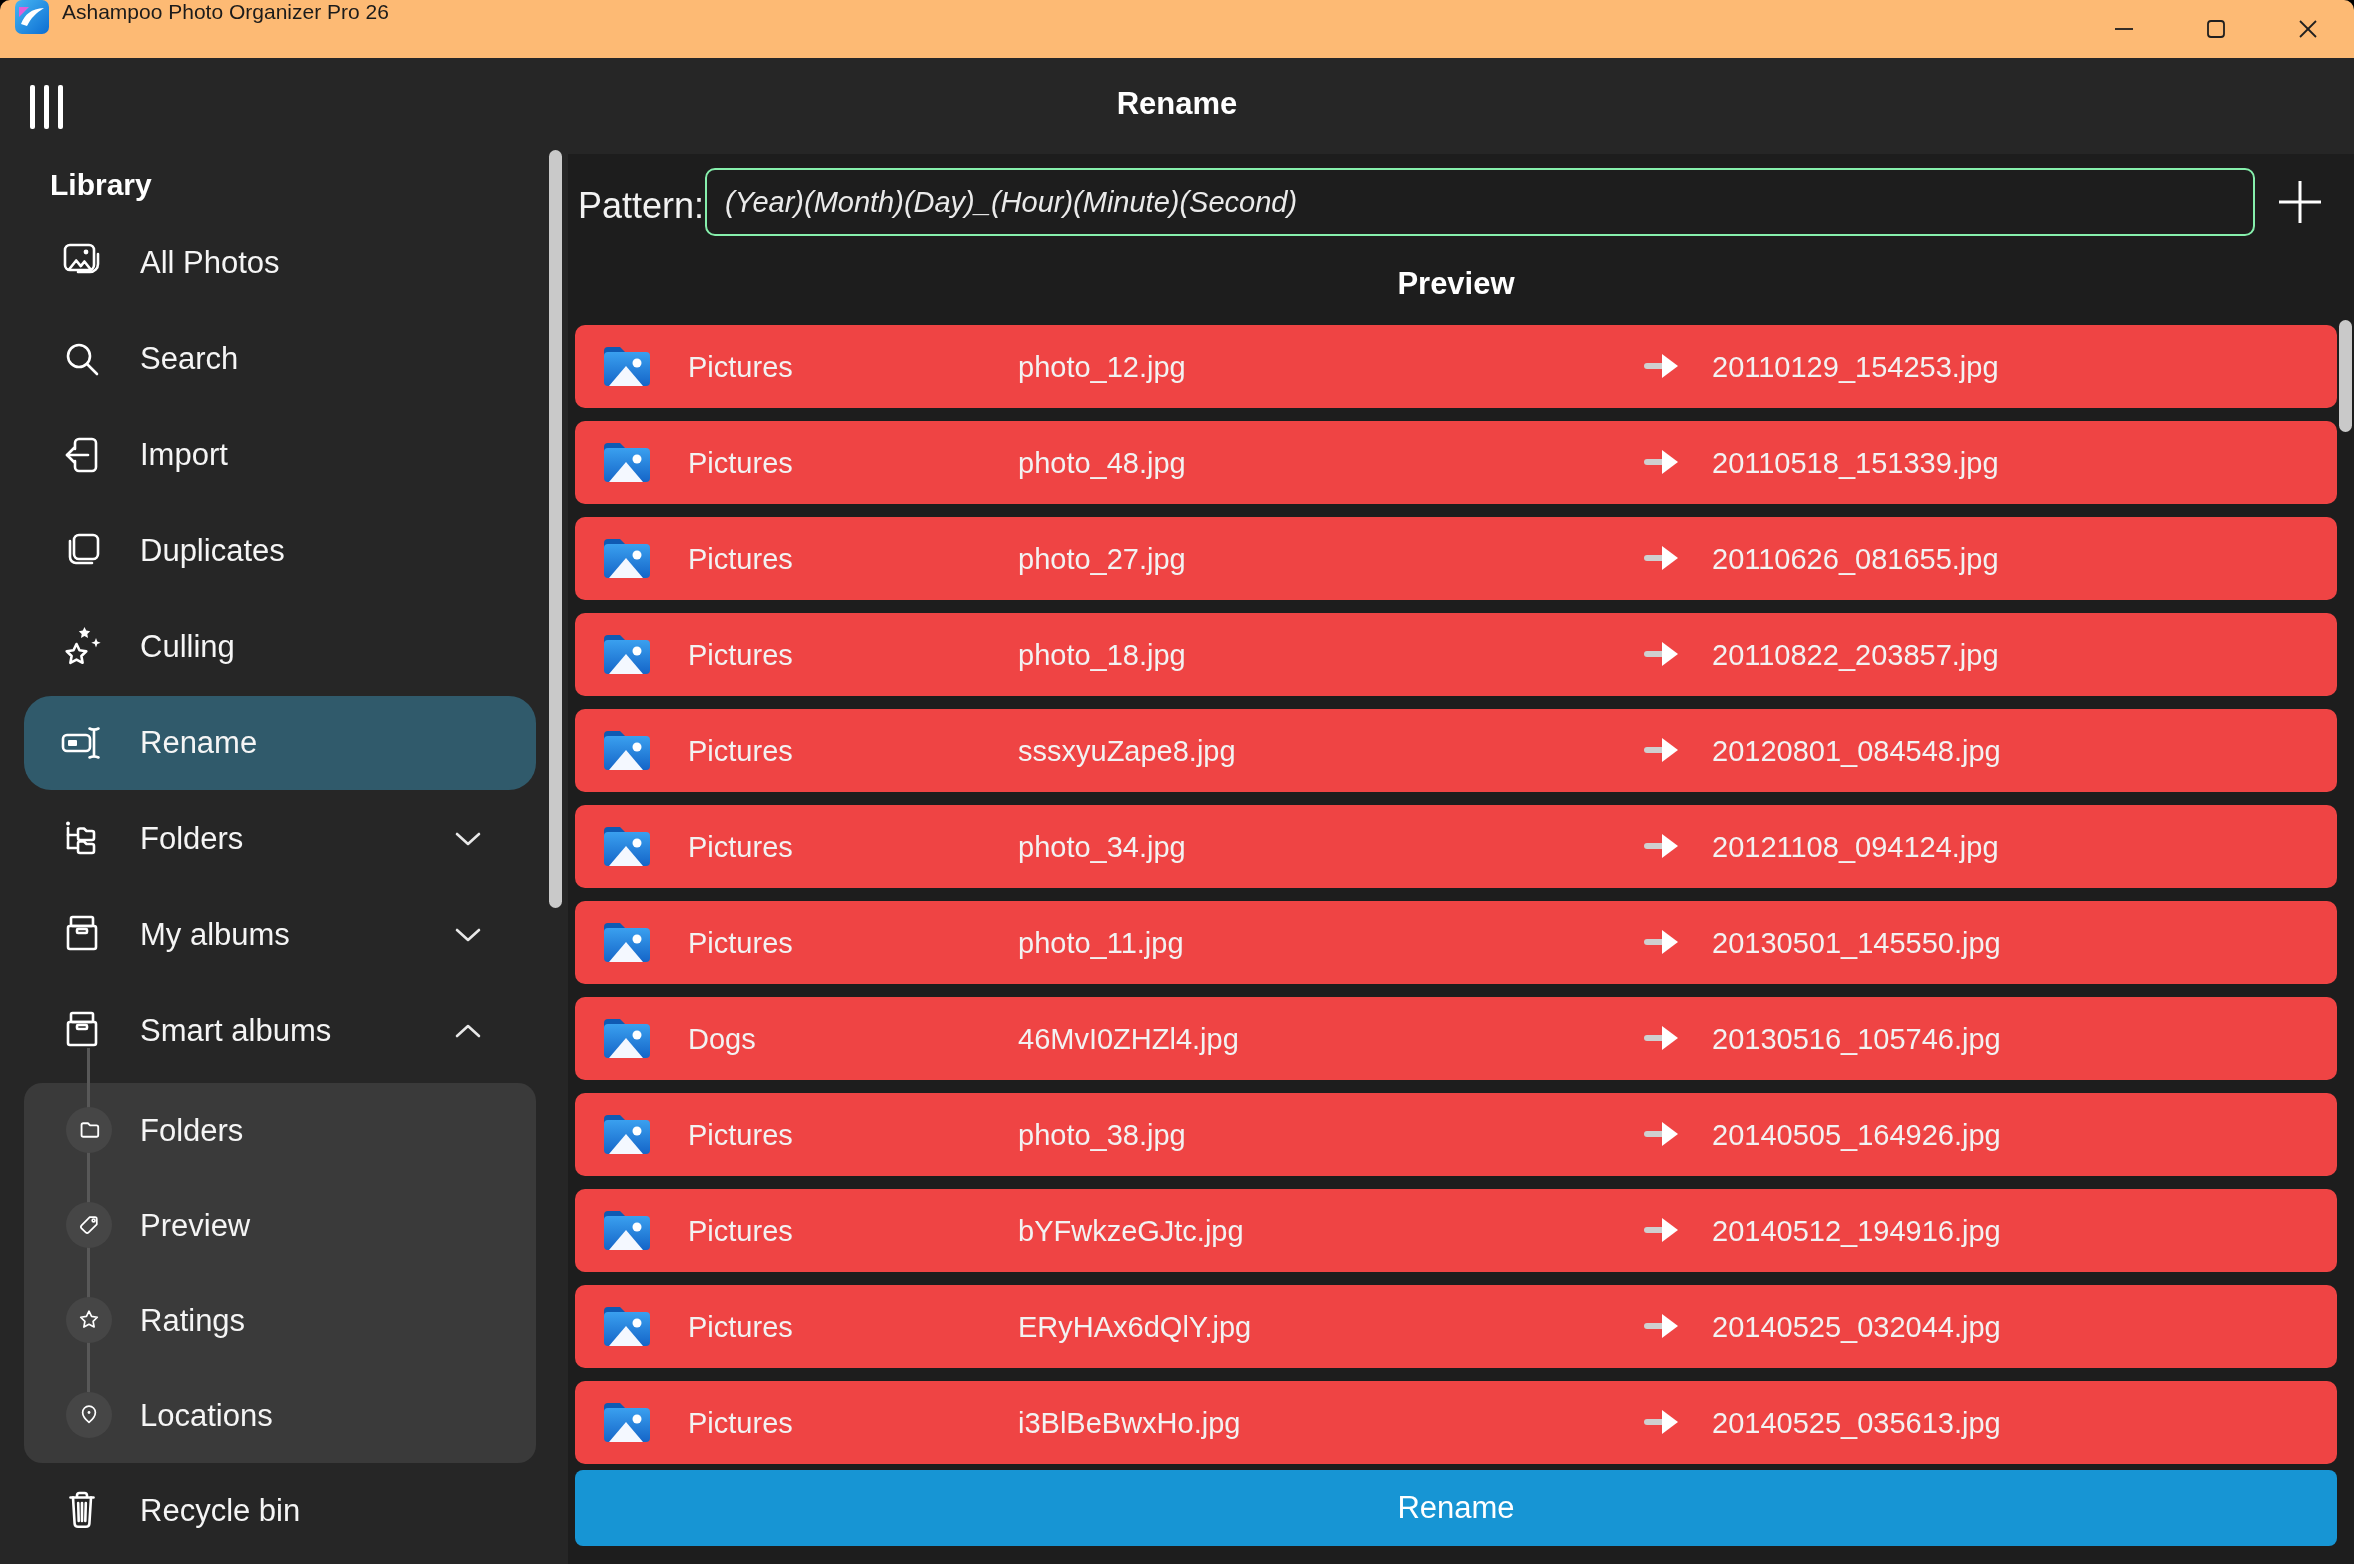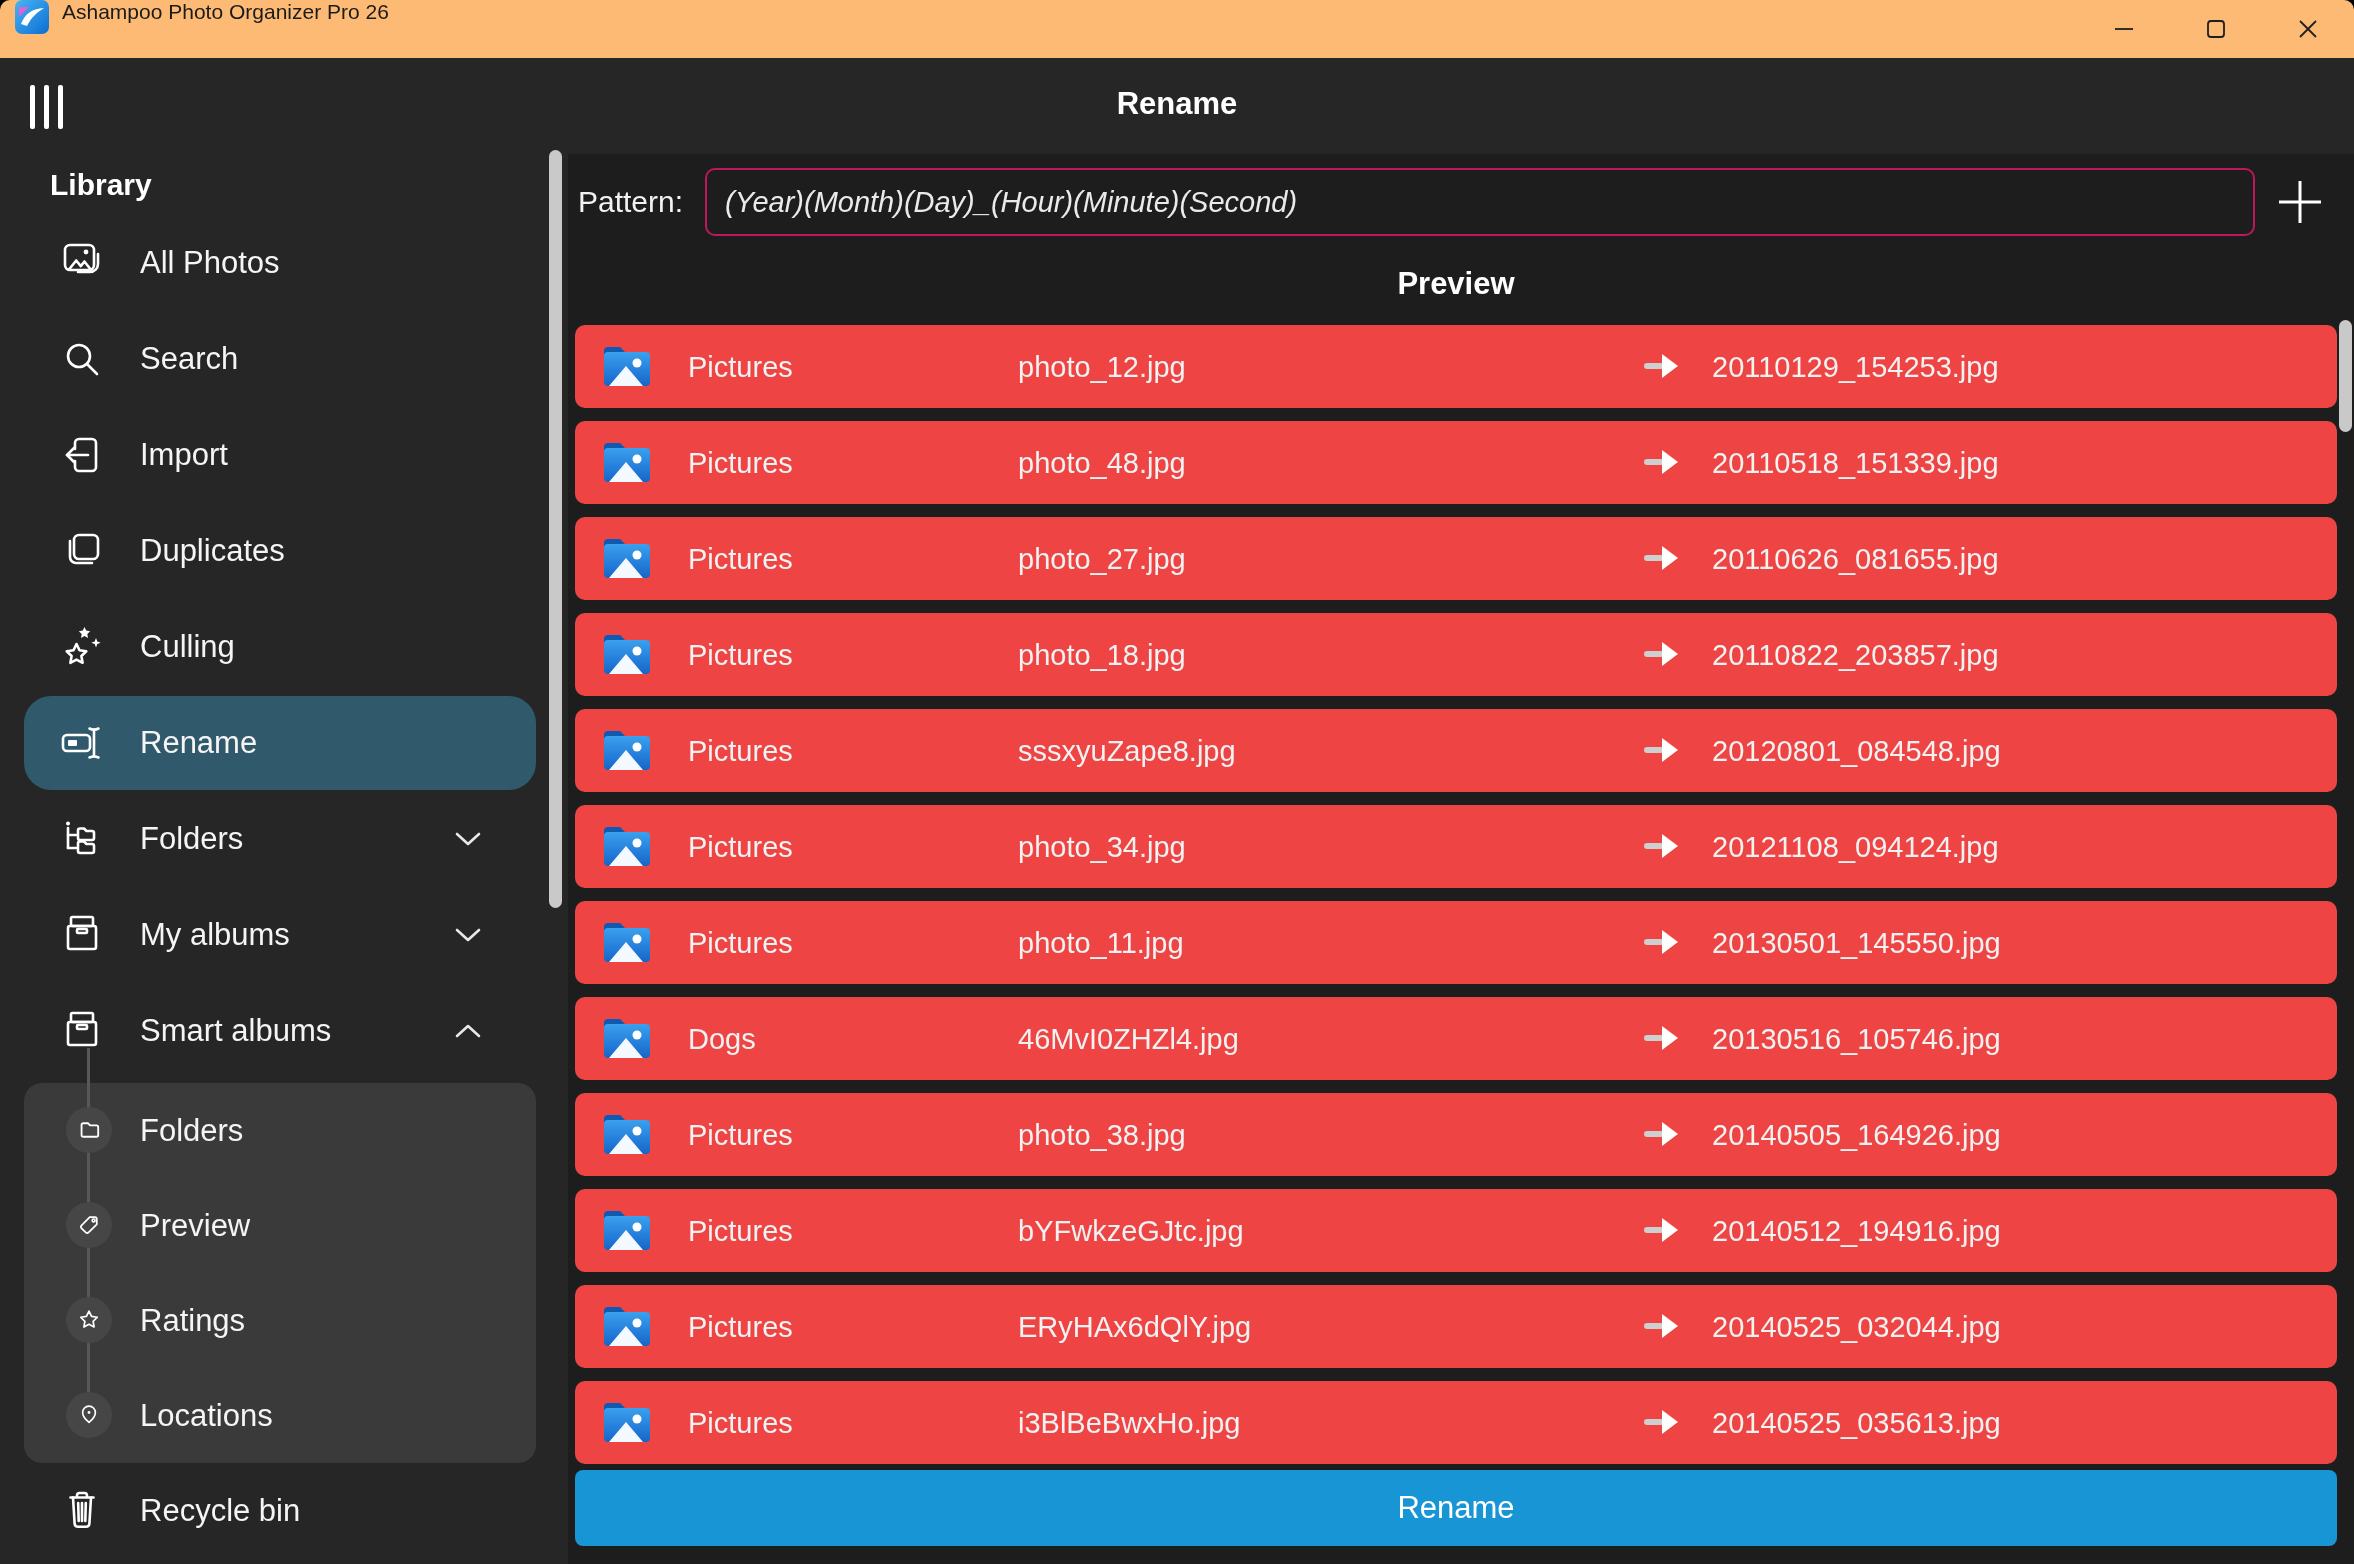--- a/index.html
+++ b/index.html
@@ -43,23 +43,23 @@
     background:#464646;display:flex;align-items:center;justify-content:center;}
   .sub-label{position:absolute;left:116px;top:50%;transform:translateY(-50%);
     font-size:31px;color:#f5f5f5;white-space:nowrap;}
 
   .recycle{position:absolute;left:0;top:1405px;width:568px;height:96px;z-index:2;}
   .side-scroll{position:absolute;left:549px;top:92px;width:13px;height:758px;
     background:#c9c9c9;border-radius:7px;z-index:4;}
 
   
   .content{position:absolute;left:568px;top:154px;right:0;bottom:0;background:#1d1d1d;z-index:8;}
-  .pattern-label{position:absolute;left:10px;top:31px;font-size:30px;color:#f2f2f2;}
+  .pattern-label{position:absolute;left:10px;top:31px;font-size:36px;color:#f2f2f2;}
   .pattern-input{position:absolute;left:137px;top:14px;width:1550px;height:68px;box-sizing:border-box;
-    background:transparent;border:2px solid #be185d;border-radius:10px;color:#eaeaea;
+    background:transparent;border:2px solid #86efac;border-radius:10px;color:#eaeaea;
     font-family:"Liberation Sans",sans-serif;font-size:29px;font-style:italic;padding:0 18px;outline:none;}
   .plus-btn{position:absolute;left:1708px;top:24px;width:48px;height:48px;cursor:default;}
   .preview-title{position:absolute;left:7px;top:112px;width:1762px;text-align:center;
     font-size:31px;font-weight:bold;color:#fff;}
 
   .rows{position:absolute;left:7px;top:171px;width:1762px;height:1141px;overflow:hidden;}
   .row{position:relative;height:83px;margin-bottom:13px;background:#ef4444;border-radius:10px;}
   .ficon{position:absolute;left:24px;top:13px;width:56px;height:56px;}
   .fname{position:absolute;left:113px;top:50%;transform:translateY(-50%);font-size:29px;color:#f2f2f2;}
   .oname{position:absolute;left:443px;top:50%;transform:translateY(-50%);font-size:29px;color:#f2f2f2;}

